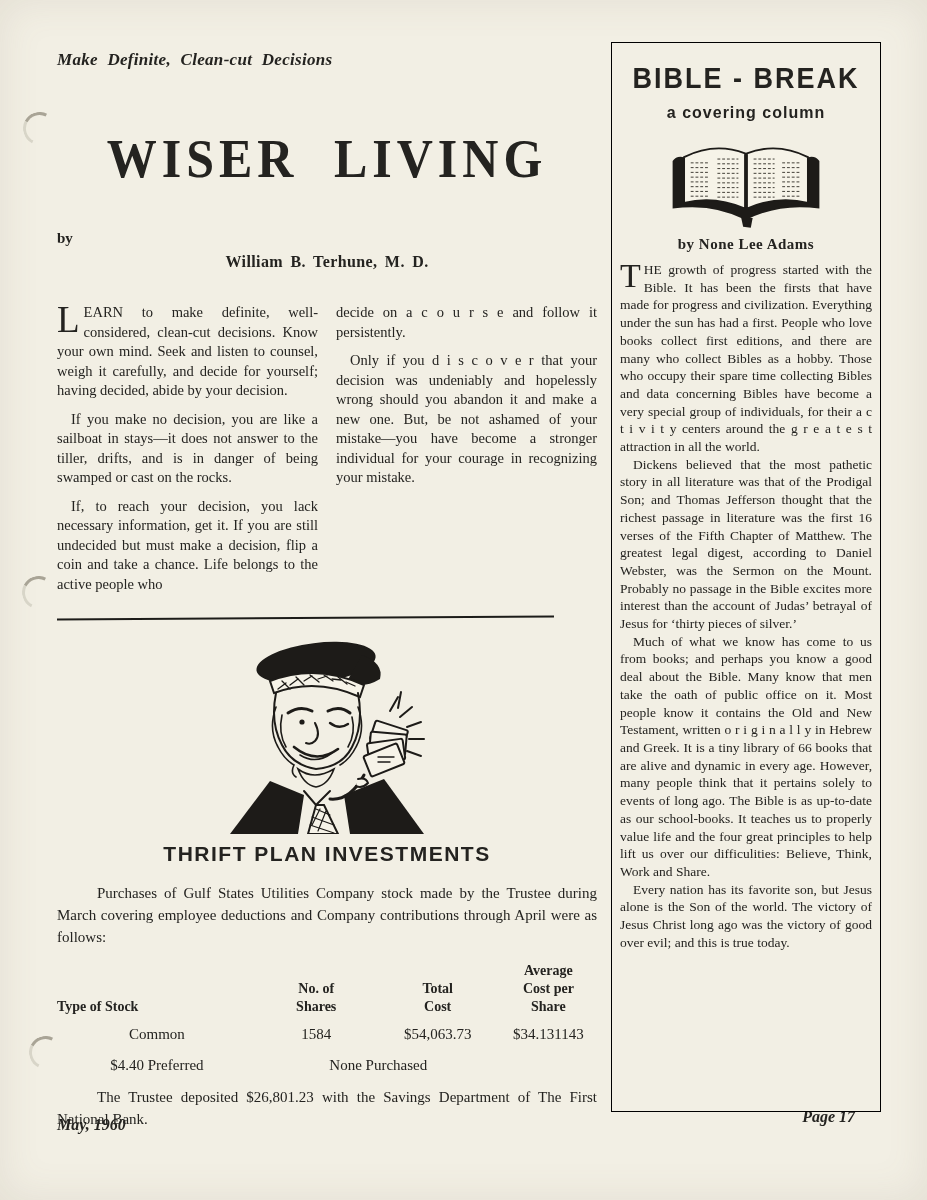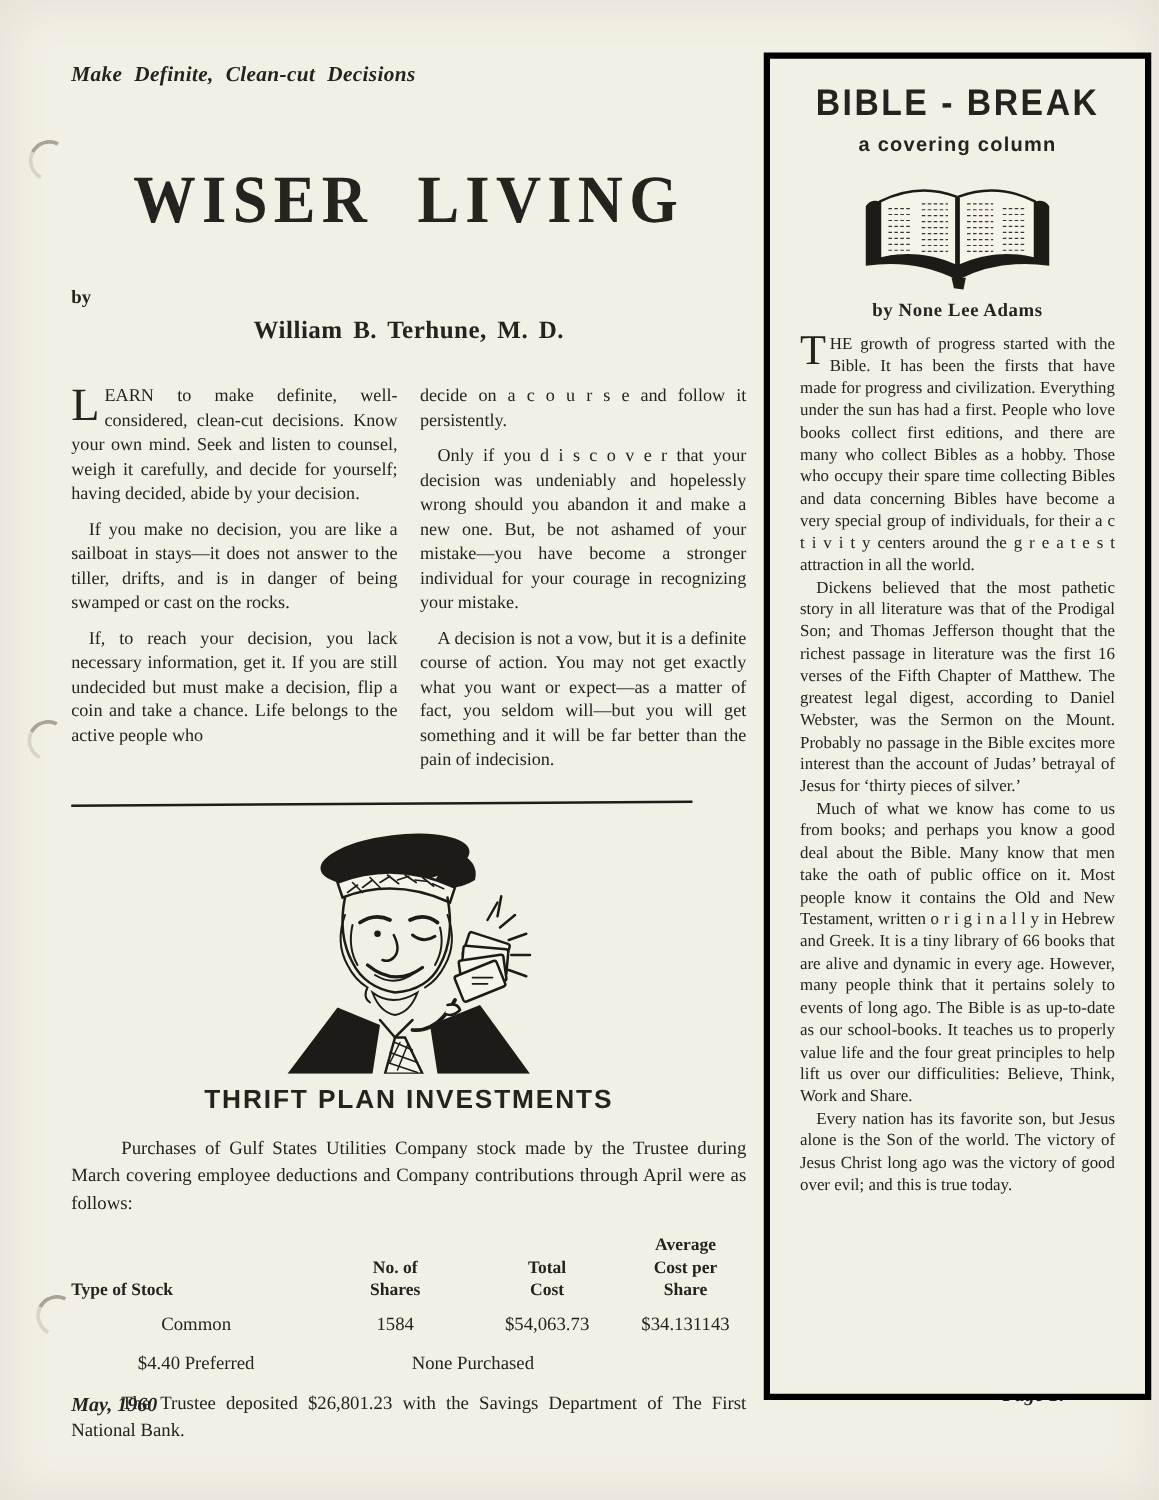--- a/index.html
+++ b/index.html
@@ -13,21 +13,21 @@
   
   .hole{position:absolute;width:27px;height:27px;border-radius:50%;
     border:3px solid transparent;border-top-color:#a9a496;border-left-color:#d8d5c8;
     transform:rotate(-18deg);}
   
   .main{position:absolute;left:57px;top:50px;width:540px;}
   .kicker{font-style:italic;font-weight:bold;font-size:17px;word-spacing:5px;letter-spacing:.3px;}
   .title{margin-top:60px;text-align:center;font-size:50px;font-weight:bold;
     letter-spacing:5px;word-spacing:18px;transform:scaleY(1.08);}
   .byline-prefix{margin-top:42px;font-weight:bold;font-size:15px;}
-  .author{margin-top:6px;text-align:center;font-weight:bold;font-size:20px;letter-spacing:.4px;word-spacing:3px;}
+  .author{margin-top:6px;text-align:center;font-weight:bold;font-size:16px;letter-spacing:.4px;word-spacing:3px;}
   .article{display:flex;gap:18px;margin-top:32px;}
   .col{width:261px;font-size:14.5px;line-height:19.5px;text-align:justify;}
   .col p{margin:0 0 9px 0;text-indent:14px;}
   .col p.first{text-indent:0;}
   .dropcap{float:left;font-size:37px;line-height:30px;padding:2px 4px 0 0;}
   .divider{margin-top:14px;height:0;border-top:2px solid #1d1c19;width:497px;transform:rotate(-.35deg);}
   .cartoon-wrap{margin-top:10px;text-align:center;}
   .thrift-heading{margin-top:4px;text-align:center;
     font-family:"Liberation Sans","DejaVu Sans",sans-serif;
     font-weight:bold;font-size:21px;letter-spacing:1.5px;}
@@ -36,21 +36,21 @@
   .thrift-table th{font-size:14px;font-weight:bold;vertical-align:bottom;
     text-align:center;white-space:pre-line;line-height:18px;padding:0 0 6px 0;}
   .thrift-table th:first-child{text-align:left;}
   .thrift-table td{font-size:15px;text-align:center;padding:4px 0 10px 0;}
   .thrift-table td:first-child{text-align:center;}
   .closing{margin-top:2px;font-size:15px;line-height:22px;text-align:justify;text-indent:40px;}
   .footer-left{position:absolute;left:57px;top:1116px;font-weight:bold;font-style:italic;font-size:16px;}
   .footer-right{position:absolute;right:72px;top:1108px;font-weight:bold;font-style:italic;font-size:16px;}
   
   .sidebar{position:absolute;left:611px;top:42px;width:252px;height:1048px;
-    border:5px solid #000000;padding:10px 24px;background:#f2efe4;overflow:hidden;}
+    border:1px solid #000000;padding:10px 8px;background:#f2efe4;overflow:hidden;}
   .bb-title{margin-top:10px;text-align:center;font-family:"Liberation Sans","DejaVu Sans",sans-serif;
     font-weight:bold;font-size:27px;letter-spacing:2px;transform:scaleY(1.1);}
   .bb-sub{margin-top:10px;text-align:center;font-family:"Liberation Sans","DejaVu Sans",sans-serif;
     font-weight:bold;font-size:16px;letter-spacing:1px;}
   .bb-book{margin:10px auto 4px auto;text-align:center;}
   .bb-byline{text-align:center;font-weight:bold;font-size:15px;letter-spacing:.5px;margin-bottom:8px;}
   .bb-text{font-size:13.5px;line-height:17.7px;text-align:justify;}
   .bb-text p{margin:0;text-indent:13px;}
   .bb-text p.first{text-indent:0;}
   .bb-drop{float:left;font-size:34px;line-height:28px;padding:1px 3px 0 0;}
@@ -72,21 +72,20 @@
 
     <div class="article">
       <div class="col">
         <p class="first"><span class="dropcap">L</span><span>EARN to make definite, well-considered, clean-cut decisions. Know your own mind. Seek and listen to counsel, weigh it carefully, and decide for yourself; having decided, abide by your decision.</span></p>
         <p>If you make no decision, you are like a sailboat in stays—it does not answer to the tiller, drifts, and is in danger of being swamped or cast on the rocks.</p>
         <p>If, to reach your decision, you lack necessary information, get it. If you are still undecided but must make a decision, flip a coin and take a chance. Life belongs to the active people who</p>
       </div>
       <div class="col">
         <p class="first">decide on a c o u r s e and follow it persistently.</p>
         <p>Only if you d i s c o v e r that your decision was undeniably and hopelessly wrong should you abandon it and make a new one. But, be not ashamed of your mistake—you have become a stronger individual for your courage in recognizing your mistake.</p>
-        <p>A decision is not a vow, but it is a definite course of action. You may not get exactly what you want or expect—as a matter of fact, you seldom will—but you will get something and it will be far better than the pain of indecision.</p>
       </div>
     </div>
 
     <div class="divider"></div>
 
     <div class="cartoon-wrap">
       <svg width="230" height="205" viewBox="0 0 230 205">
         <g stroke="#1d1b18" fill="none" stroke-width="2" stroke-linecap="round">
 
           <g stroke-width="2">

